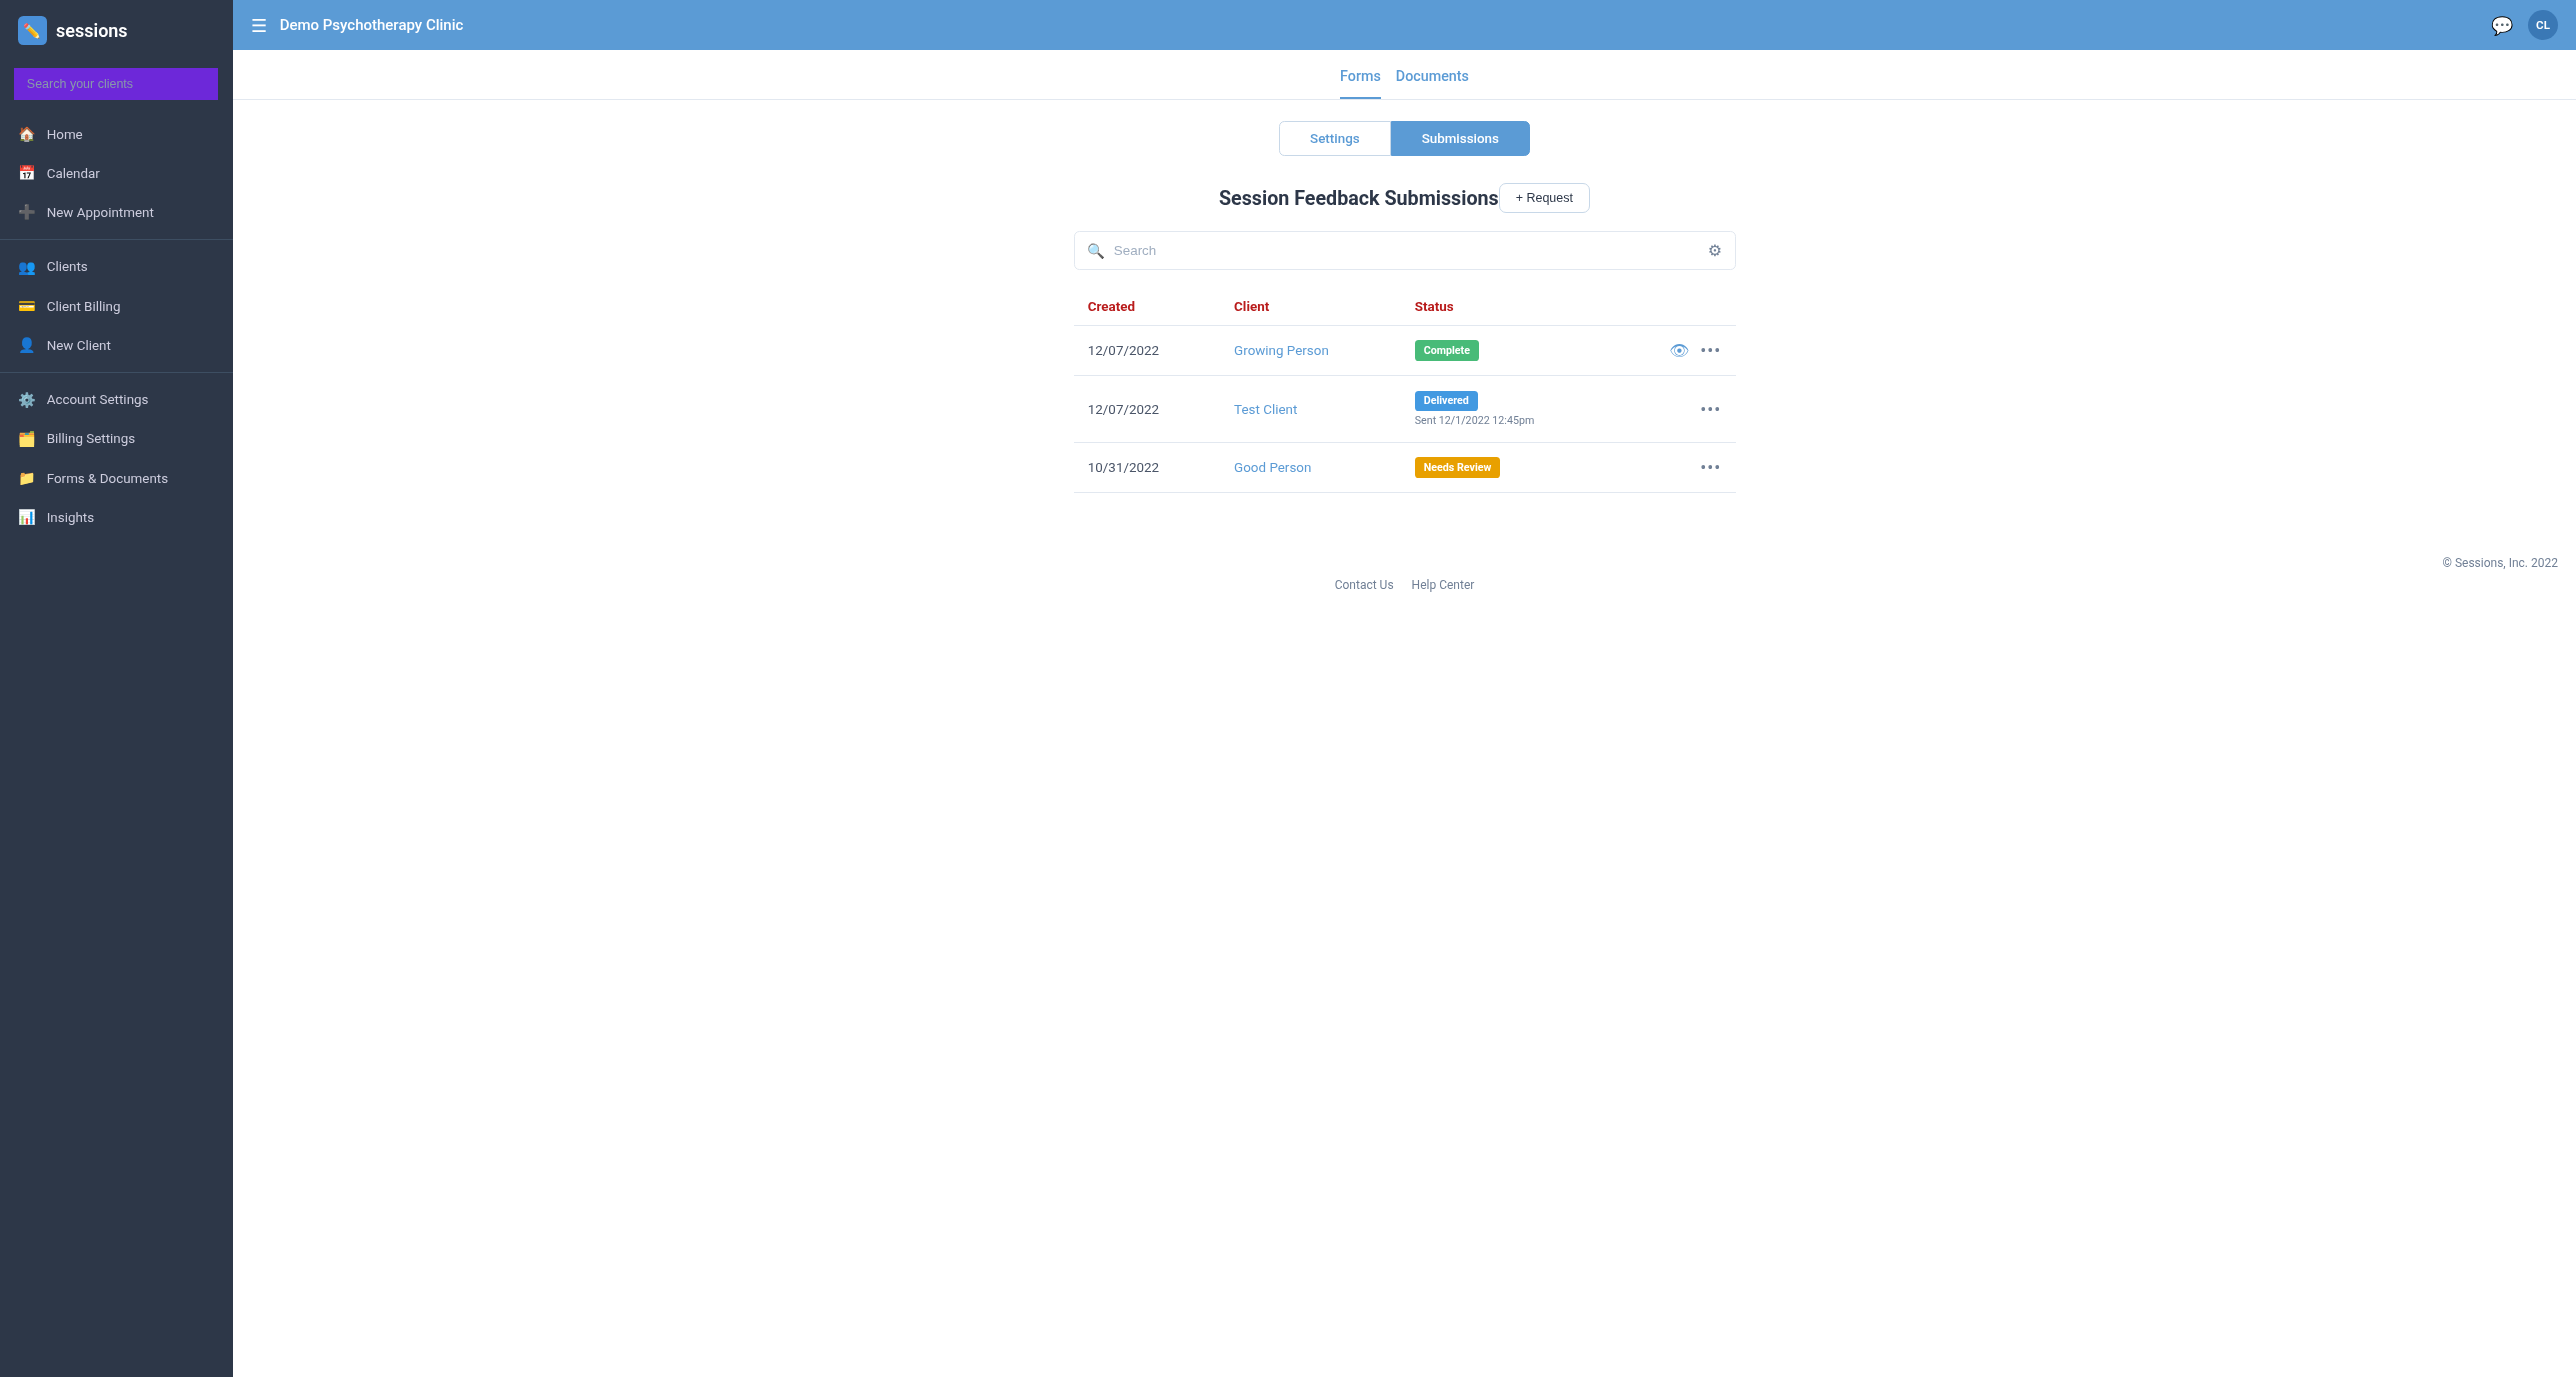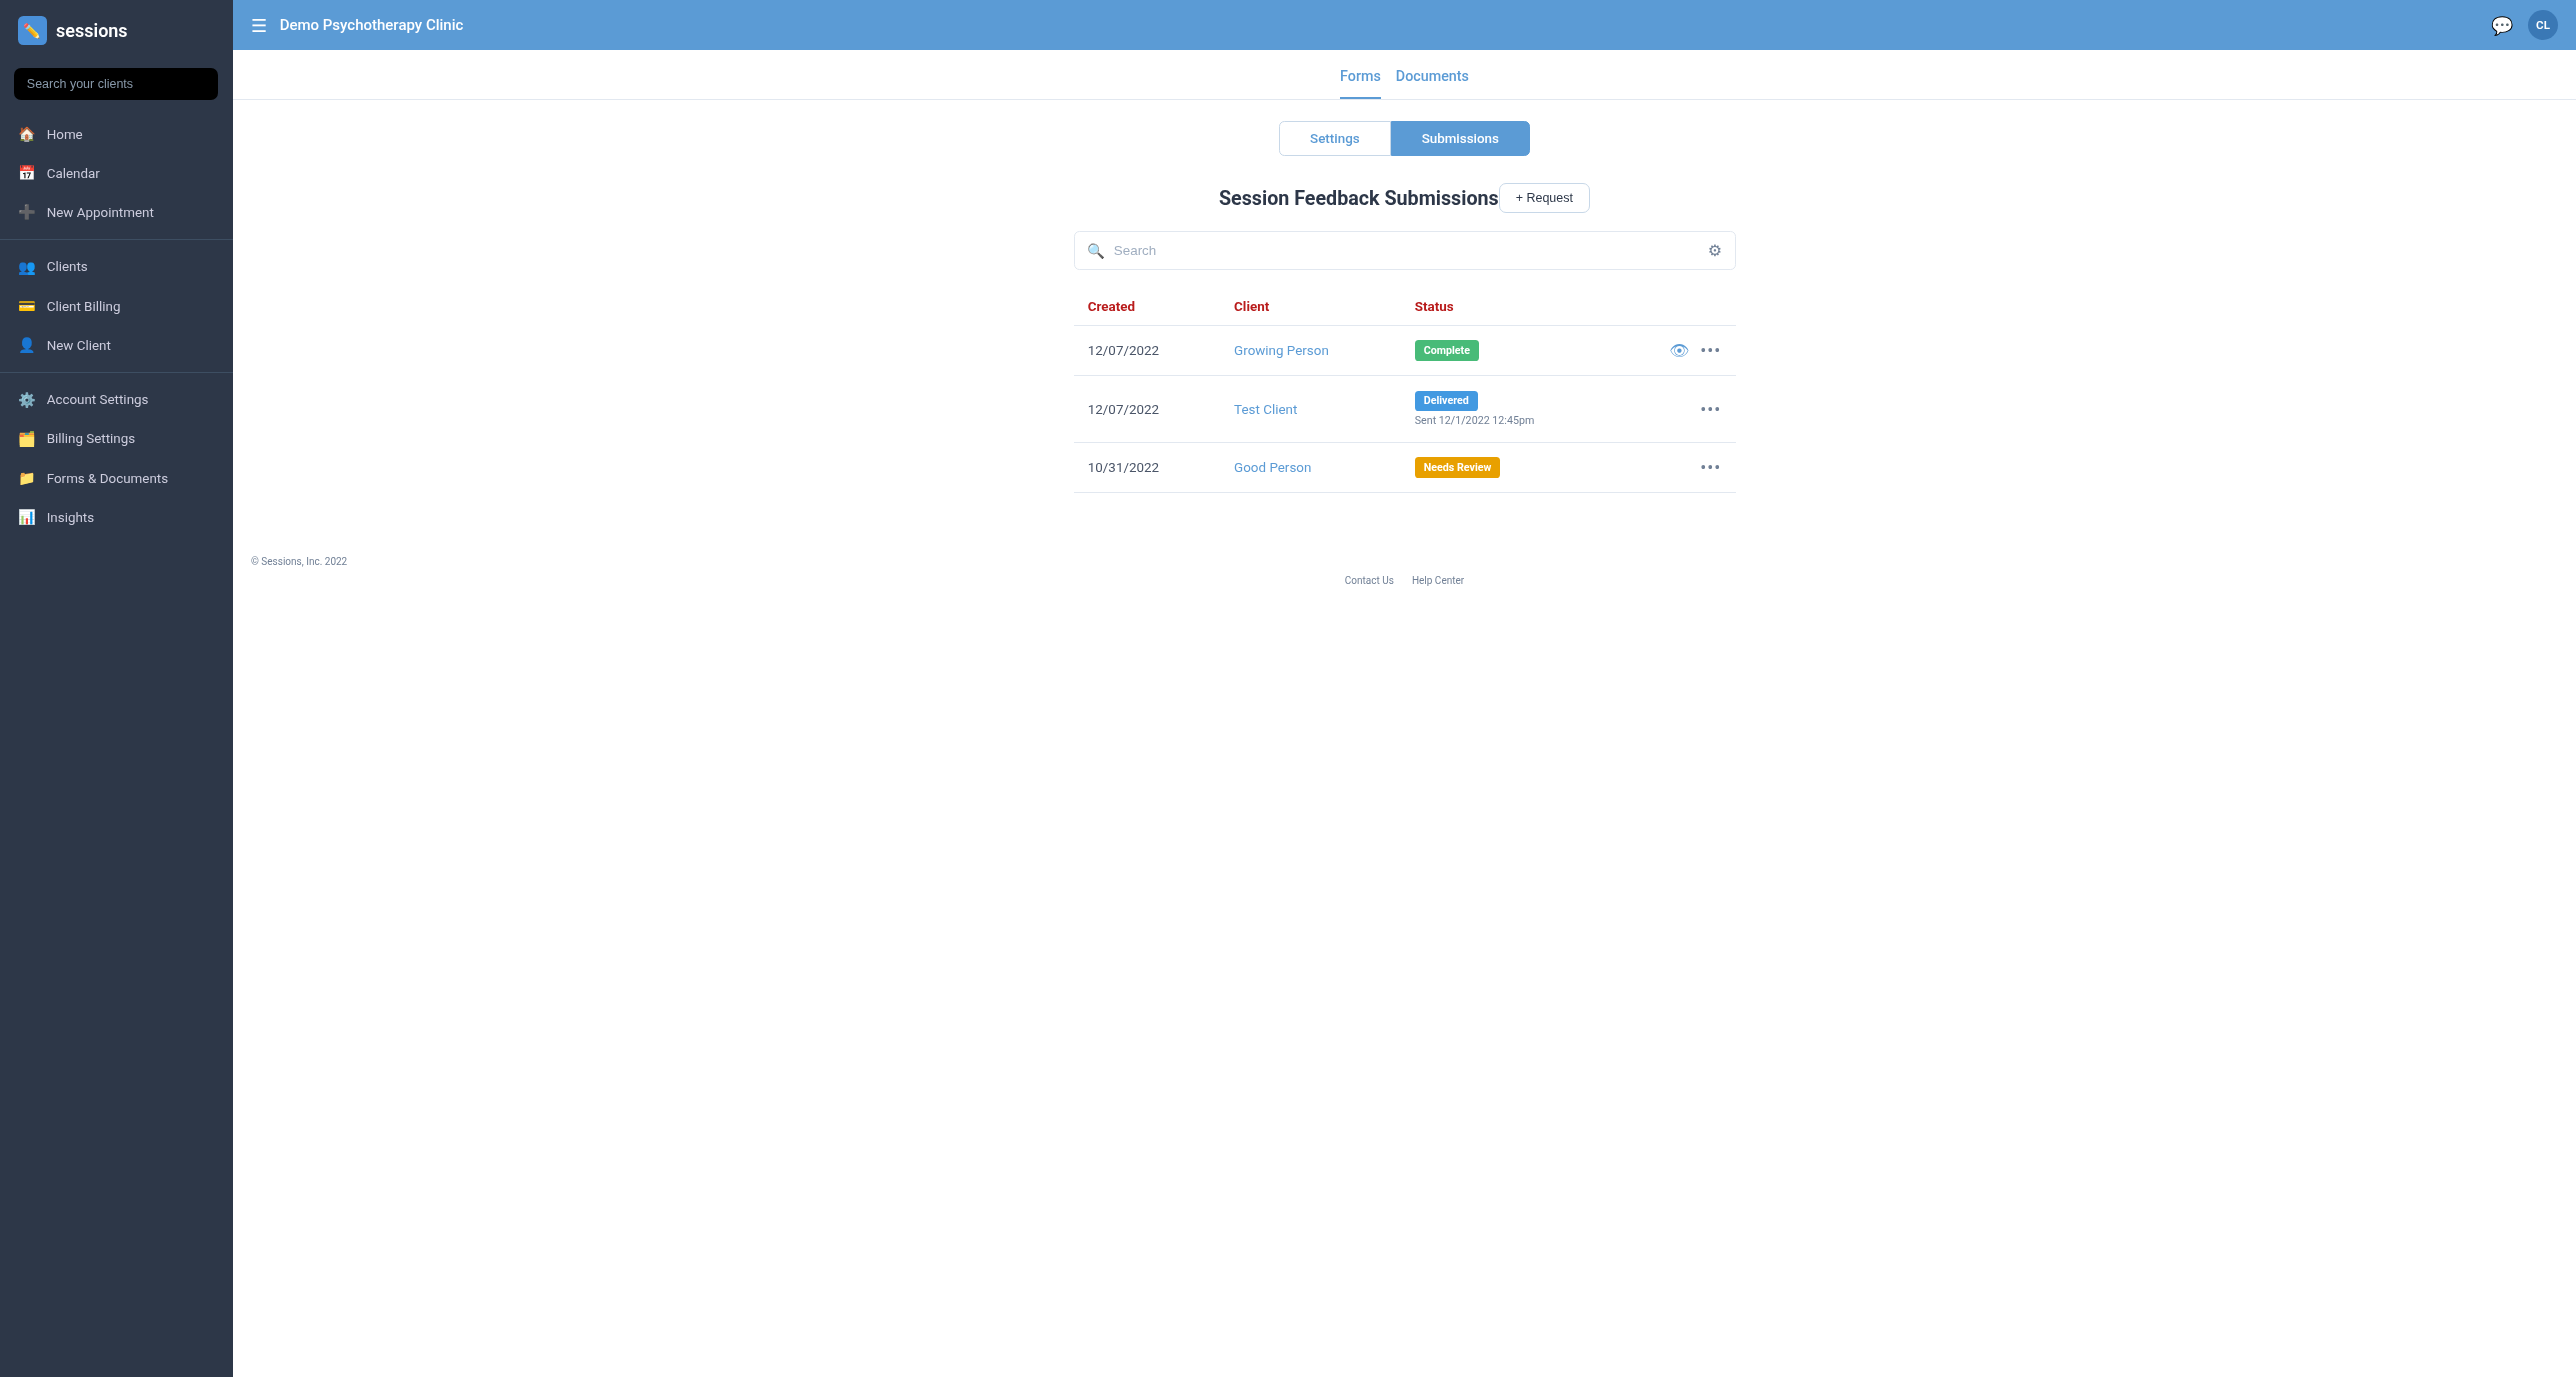--- a/index.html
+++ b/index.html
@@ -32,23 +32,23 @@
       justify-content: center;
       font-size: 14.3px;
     }
     .logo-text {
       font-size: 18px;
       font-weight: 600;
       color: #fff;
     }
     .sidebar-search {
       margin: 7.2px 14.3px 14.3px;
-      background: #000000;
+      background: #6d28d9;
       border: none;
-      border-radius: 7px;
+      border-radius: 0;
       padding: 9px 12.5px;
       color: #aab;
       font-size: 12.5px;
       width: calc(100% - 29px);
       outline: none;
     }
     .sidebar-search::placeholder { color: #8899aa; }
     .sidebar-nav {
       display: flex;
       flex-direction: column;
@@ -254,24 +254,24 @@
       display: flex;
       align-items: center;
       gap: 10.7px;
       justify-content: flex-end;
     }
     .eye-icon { color: #5b9bd5; cursor: pointer; font-size: 16px; }
     .dots-icon { color: #718096; cursor: pointer; font-size: 18px; letter-spacing: 0.9px; }
 
     
     .footer {
-      text-align: left;
+      text-align: right;
       padding: 36px 18px 27px;
       color: #718096;
-      font-size: 10px;
+      font-size: 12px;
     }
     .footer-links { margin-top: 7.2px; display: flex; justify-content: center; gap: 18px; }
     .footer-link { color: #718096; cursor: pointer; text-decoration: none; }
   </style>
 </head>
 <body>
 
 <aside class="sidebar">
   <div class="sidebar-logo">
     <div class="logo-icon">✏️</div>

